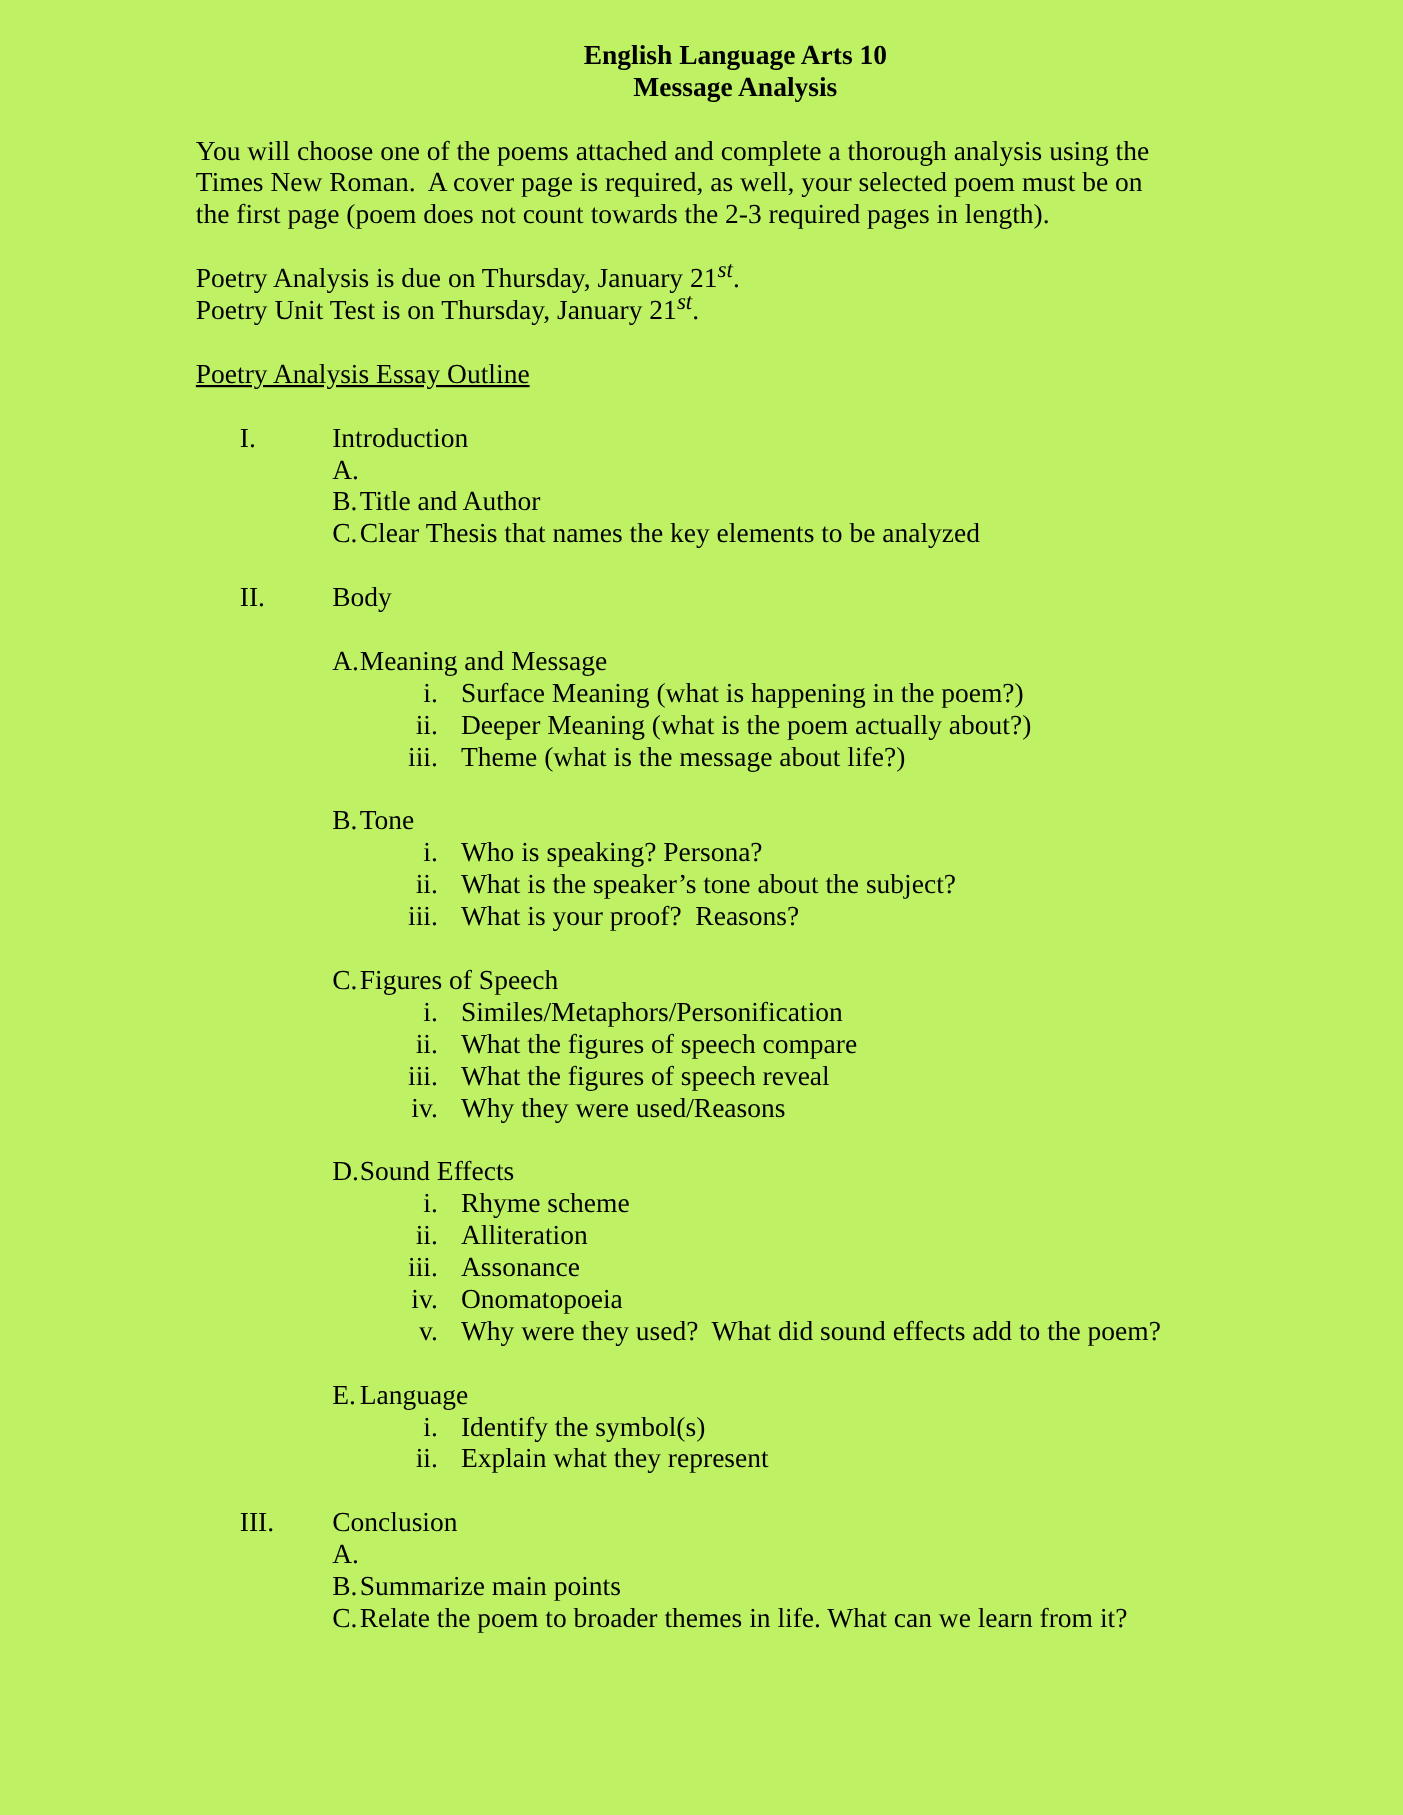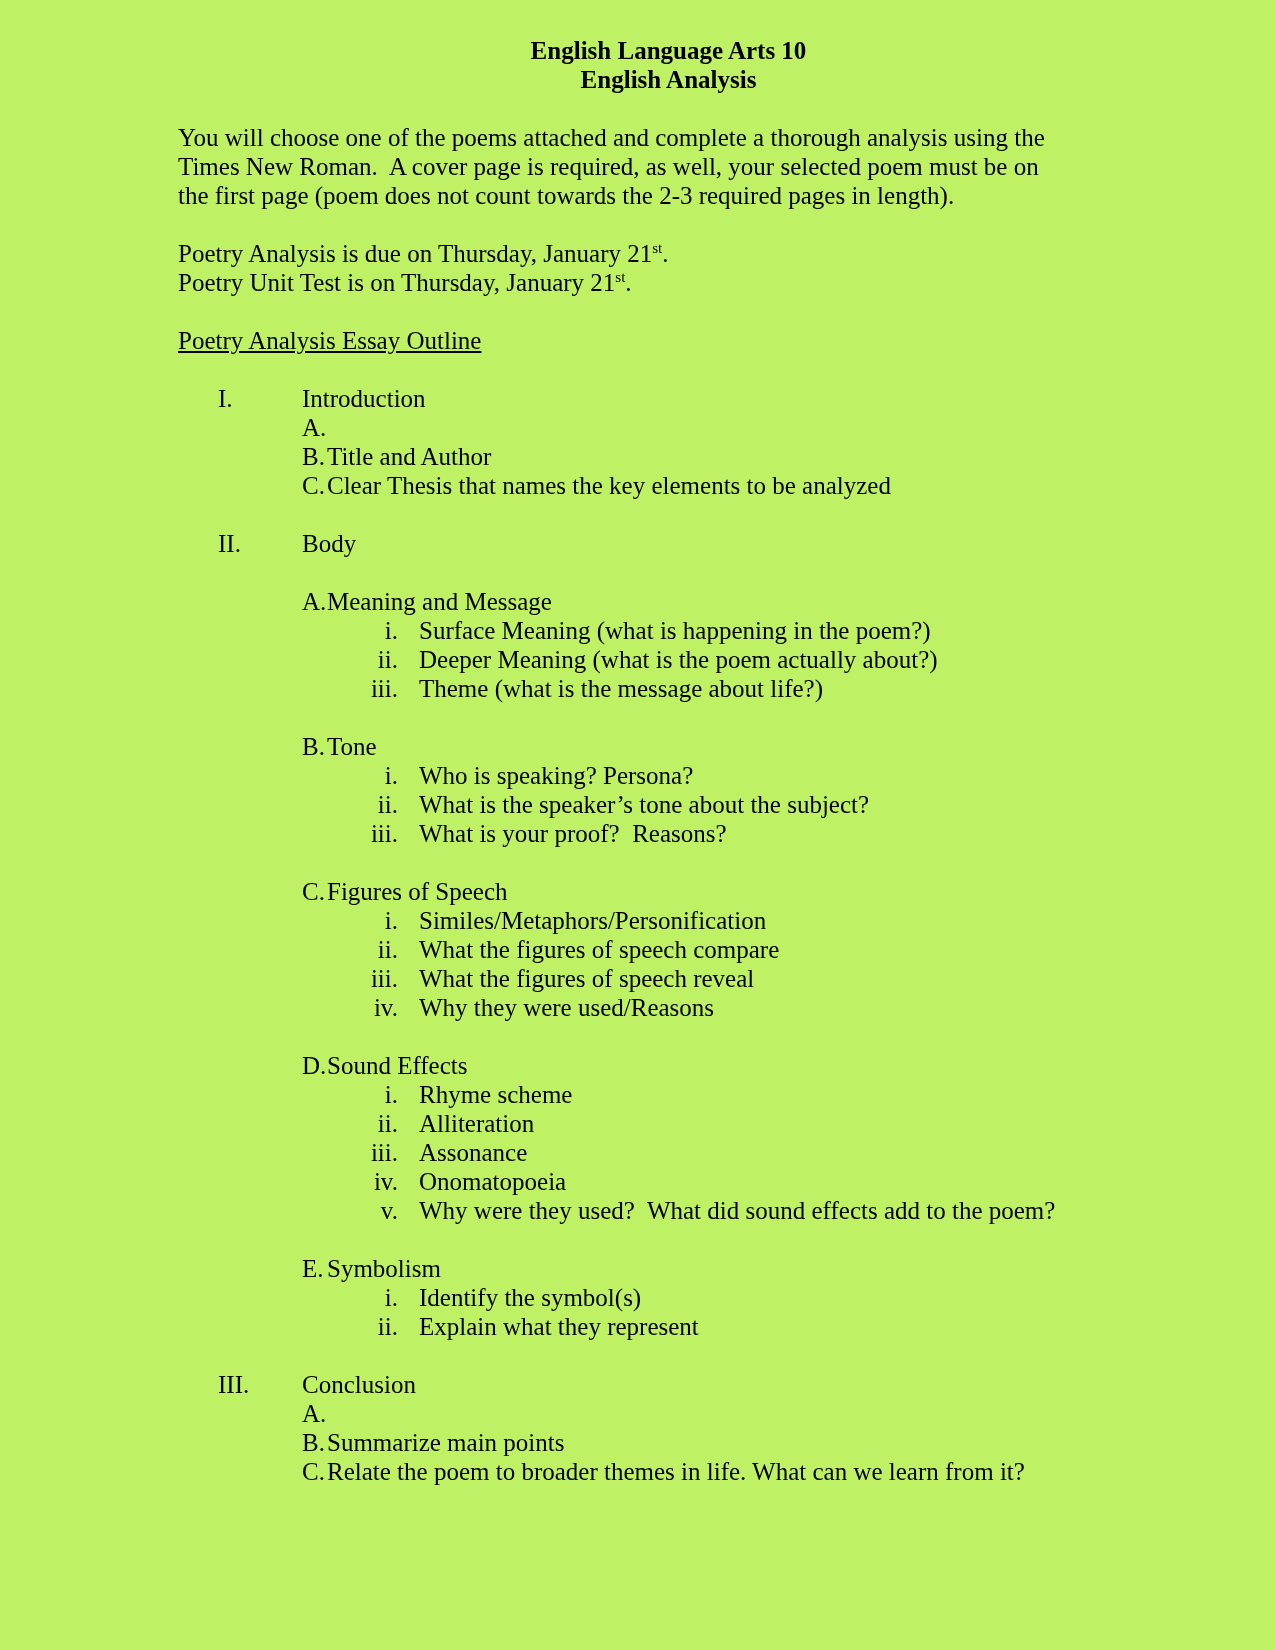--- a/index.html
+++ b/index.html
@@ -15,23 +15,24 @@
     box-sizing: border-box;
     padding: 36px 116px 0 178px;
     overflow: hidden;
   }
   .title-block { text-align: center; font-weight: bold; }
   .tline { white-space: pre-wrap; }
   .spacer { height: 29px; }
   .para-line { white-space: pre-wrap; }
   .due-line { white-space: pre-wrap; }
   sup.ord {
-    font-size: 15px;
+    font-size: 21px;
     line-height: 0;
     vertical-align: 9px;
+    font-style: italic;
   }
   .outline-heading {
     font-weight: normal;
     text-decoration: underline;
     white-space: pre-wrap;
   }
   .row { display: flex; align-items: baseline; }
   .row.blank { height: 29px; }
   .row .num, .row .text { white-space: pre-wrap; }
   .row.lvl1 .num { flex: 0 0 124px; padding-left: 40px; box-sizing: border-box; }
@@ -40,21 +41,21 @@
   .row.lvl3 .num { flex: 0 0 220px; text-align: right; }
   .row.lvl3 .text { padding-left: 21px; }
 </style>
 </head>
 <body>
 
 <div class="page">
 
   <div class="title-block">
     <div class="tline">English Language Arts 10</div>
-    <div class="tline">English Analysis</div>
+    <div class="tline">Message Analysis</div>
   </div>
 
   <div class="spacer"></div>
 
   <div>
     <div class="para-line">You will choose one of the poems attached and complete a thorough analysis using the</div>
     <div class="para-line">Times New Roman.  A cover page is required, as well, your selected poem must be on</div>
     <div class="para-line">the first page (poem does not count towards the 2-3 required pages in length).</div>
   </div>
 
@@ -168,21 +169,21 @@
         <span class="num">iv.</span>
         <span class="text">Onomatopoeia</span>
       </div>
       <div class="row lvl3">
         <span class="num">v.</span>
         <span class="text">Why were they used?  What did sound effects add to the poem?</span>
       </div>
       <div class="row blank"></div>
       <div class="row lvl2">
         <span class="num">E.</span>
-        <span class="text">Symbolism</span>
+        <span class="text">Language</span>
       </div>
       <div class="row lvl3">
         <span class="num">i.</span>
         <span class="text">Identify the symbol(s)</span>
       </div>
       <div class="row lvl3">
         <span class="num">ii.</span>
         <span class="text">Explain what they represent</span>
       </div>
       <div class="row blank"></div>

